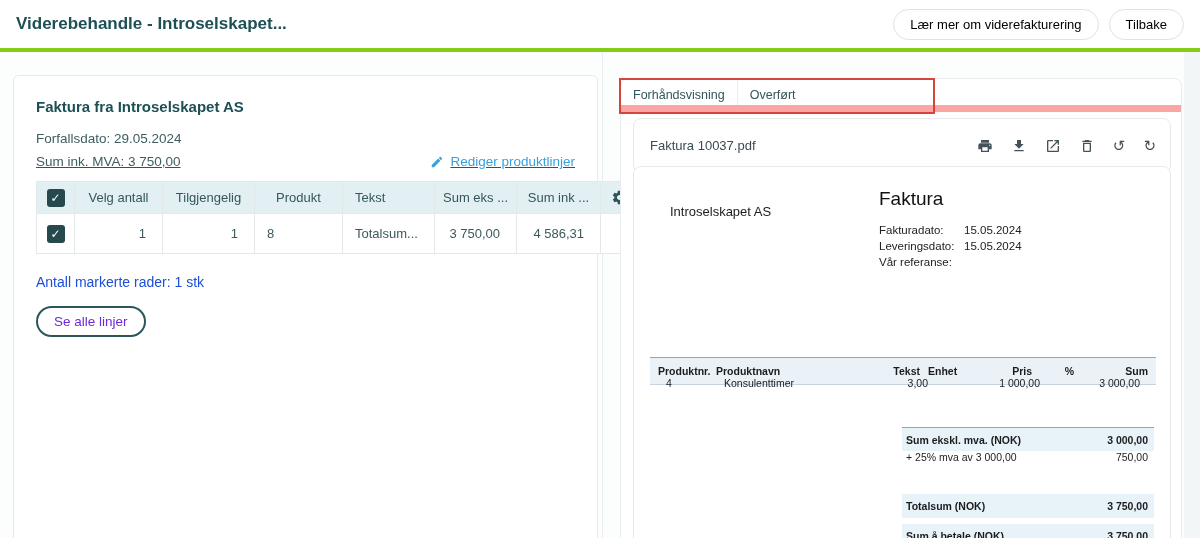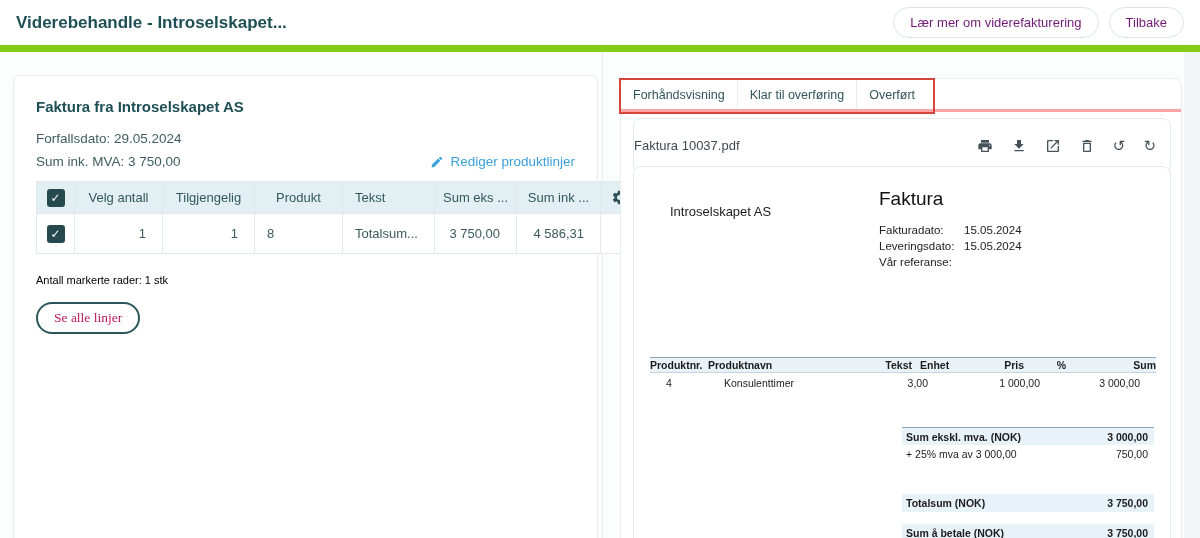--- a/index.html
+++ b/index.html
@@ -4,45 +4,45 @@
 <style>
   * { margin:0; padding:0; box-sizing:border-box; }
   html,body { width:1200px; height:538px; overflow:hidden; }
   body {
     font-family:"Liberation Sans","DejaVu Sans",sans-serif;
     background:#ffffff; color:#335457; position:relative;
   }
   
   .topbar {
     position:absolute; left:0; top:0; width:1200px; height:52px;
-    background:#fff; border-bottom:7px solid #84cc16;
+    background:#fff; border-bottom:4px solid #84cc16;
     display:flex; align-items:center; justify-content:space-between;
     padding:0 16px;
   }
   .page-title { font-size:17px; font-weight:700; color:#1d4f55; }
   .topbar-actions { display:flex; gap:10px; }
   .pill-btn {
     border:1px solid #dde4e7; border-radius:17px; background:#fff;
-    padding:7px 16px; font-size:13px; color:#701a75; cursor:pointer; white-space:nowrap;
+    padding:7px 16px; font-size:13px; color:#000000; cursor:pointer; white-space:nowrap;
     font-family:inherit;
   }
   .content-bg { position:absolute; left:0; top:52px; width:1200px; height:486px; background:#fcfdfd; }
   .v-divider { position:absolute; left:602px; top:52px; width:1px; height:486px; background:#e8edee; }
   .scroll-track { position:absolute; right:0; top:52px; width:16px; height:486px; background:#f3f6f7; }
 
   
   .left-card {
     position:absolute; left:13px; top:75px; width:585px; height:480px;
     background:#fff; border:1px solid #e7ebed; border-radius:6px;
     padding:22px;
   }
   .card-title { font-size:15px; font-weight:700; color:#1d4f55; }
   .meta-line { font-size:13.5px; color:#3f5d61; margin-top:8px; }
   .meta-block { margin-top:16px; }
-  .meta-row-flex { display:flex; justify-content:space-between; align-items:flex-end; }
+  .meta-row-flex { display:flex; justify-content:space-between; align-items:flex-end;text-decoration:underline; }
   .edit-link { display:flex; align-items:center; gap:6px; color:#38a1da; font-size:13.5px; cursor:pointer; }
   .edit-link svg { width:14px; height:14px; fill:#38a1da; }
 
   table.lines { border-collapse:collapse; width:100%; margin-top:12px; table-layout:fixed; font-size:13px; }
   table.lines th, table.lines td { border:1px solid #e3e9eb; overflow:hidden; white-space:nowrap; text-overflow:ellipsis; }
   table.lines thead th { background:#e3f0f3; color:#33575b; font-weight:400; height:32px; }
   table.lines tbody td { background:#fff; height:40px; color:#3c5a5e; }
   .col-check { width:38px; }
   .col-velg { width:88px; }
   .col-tilg { width:92px; }
@@ -53,84 +53,84 @@
   .col-gear { width:37px; }
   .cell-c { text-align:center; }
   .cell-r { text-align:right; padding-right:16px; }
   .cell-l { text-align:left; padding-left:12px; }
   .checkbox {
     width:18px; height:18px; border-radius:3px; background:#26494e;
     display:inline-flex; align-items:center; justify-content:center;
     color:#fff; font-size:12px; line-height:1; cursor:pointer; vertical-align:middle;
   }
   .gear-svg { width:17px; height:17px; fill:#2f5357; vertical-align:middle; cursor:pointer; }
-  .marked-line { margin-top:20px; font-size:11px; color:#000000; }
+  .marked-line { margin-top:20px; font-size:14px; color:#1d4ed8; }
   .see-all-btn {
     margin-top:16px; display:inline-block; background:#fff;
     border:2px solid #2b565b; border-radius:18px; padding:6px 16px;
-    font-size:13.5px; color:#be185d; cursor:pointer; font-family:Liberation Serif, serif;
+    font-size:13.5px; color:#6d28d9; cursor:pointer; font-family:Liberation Sans, sans-serif;
   }
 
   
   .right-card {
     position:absolute; left:620px; top:78px; width:562px; height:477px;
     background:#fff; border:1px solid #e9edef; border-radius:8px 8px 0 0;
   }
-  .tab-strip { display:flex; height:33px; border-bottom:3px solid #fca5a5; }
+  .tab-strip { display:flex; height:33px; border-bottom:7px solid #fca5a5; }
   .tab {
     padding:0 12px; line-height:32px; font-size:12.5px; color:#33565a;
     border-right:1px solid #e8edef; cursor:pointer; white-space:nowrap;
   }
   .tab.last { border-right:none; }
   .red-annotation {
     position:absolute; left:-2px; top:-1px; width:316px; height:36px;
     border:2px solid #d6453c; pointer-events:none; z-index:5;
   }
   .file-row {
     position:absolute; left:12px; top:39px; width:538px; height:55px;
     border:1px solid #e5eaec; border-radius:8px;
     display:flex; align-items:center; justify-content:space-between;
-    padding:0 14px 0 0; font-size:13px; color:#3c4a51;
+    padding:0 14px 0 16px; font-size:13px; color:#3c4a51;
   }
   .file-icons { display:flex; align-items:center; gap:18px; }
   .file-icons svg { width:16px; height:16px; fill:#46525a; cursor:pointer; }
   .rot-glyph { font-size:15px; color:#46525a; cursor:pointer; line-height:1; }
 
   
   .pdf-box {
     position:absolute; left:12px; top:87px; width:538px; height:400px;
     border:1px solid #e5eaec; border-radius:8px; background:#fff;
     color:#1c1c1c; overflow:hidden;
   }
   .pdf-company { position:absolute; left:36px; top:37px; font-size:13px; font-weight:400; }
   .pdf-doc-title { position:absolute; left:245px; top:21px; font-size:19px; color:#111; }
   .pdf-meta-row { position:absolute; left:245px; display:flex; font-size:11.5px; color:#222; }
   .pdf-meta-label { width:85px; }
   .pdf-customer-box {
     position:absolute; left:24px; top:78px; width:228px; height:68px;
     background:#e8f3fa; padding:7px 10px; font-size:11px; font-weight:700; color:#1c1c1c;
   }
   .pdf-table-header {
-    position:absolute; left:16px; top:190px; width:506px; height:16px;
+    position:absolute; left:16px; top:190px; width:506px; height:28px;
     background:#eaf2f8; border-top:1px solid #8fa6b8; border-bottom:1px solid #c5d4e0;
-    display:flex; align-items:center; padding:0 0; font-size:10.5px; font-weight:700;
+    display:flex; align-items:center; padding:0 8px; font-size:10.5px; font-weight:700;
   }
   .pdf-table-row {
     position:absolute; left:16px; top:208px; width:506px; height:16px;
     display:flex; align-items:center; padding:0 16px; font-size:10.5px;
   }
   .pc1 { width:58px; text-align:left; }
   .pc2 { width:130px; text-align:left; }
   .pc3 { width:74px; text-align:right; }
   .pc4 { width:48px; text-align:left; padding-left:8px; }
   .pc5 { width:64px; text-align:right; }
   .pc6 { width:42px; text-align:right; }
   .pc7 { flex:1; text-align:right; }
   .pdf-total-row {
-    position:absolute; left:268px; width:252px; height:18px;
+    position:absolute; left:268px; width:252px; height:24px;
     display:flex; justify-content:space-between; align-items:center;
     padding:0 6px 0 4px; font-size:10.5px;
   }
   .pdf-total-row.hl { background:#e8f2f9; font-weight:700; }
   .pdf-total-row.first { border-top:1px solid #8fa6b8; }
 </style>
 </head>
 <body>
 
 <div class="topbar">
@@ -202,21 +202,20 @@
 
   <div class="marked-line">Antall markerte rader: 1 stk</div>
   <button class="see-all-btn">Se alle linjer</button>
 </div>
 
 <div class="right-card">
   <div class="red-annotation"></div>
 
   <div class="tab-strip">
     <div class="tab">Forhåndsvisning</div>
-    <div class="tab">Klar til overføring</div>
     <div class="tab last">Overført</div>
   </div>
 
   <div class="file-row">
     <span>Faktura 10037.pdf</span>
     <span class="file-icons">
       <svg viewBox="0 0 24 24">
           <path d="M19 8H5c-1.66 0-3 1.34-3 3v6h4v4h12v-4h4v-6c0-1.66-1.34-3-3-3zm-3 11H8v-5h8v5zm3-7c-.55 0-1-.45-1-1s.45-1 1-1 1 .45 1 1-.45 1-1 1zm-1-9H6v4h12V3z"></path>
         </svg>
       <svg viewBox="0 0 24 24">

